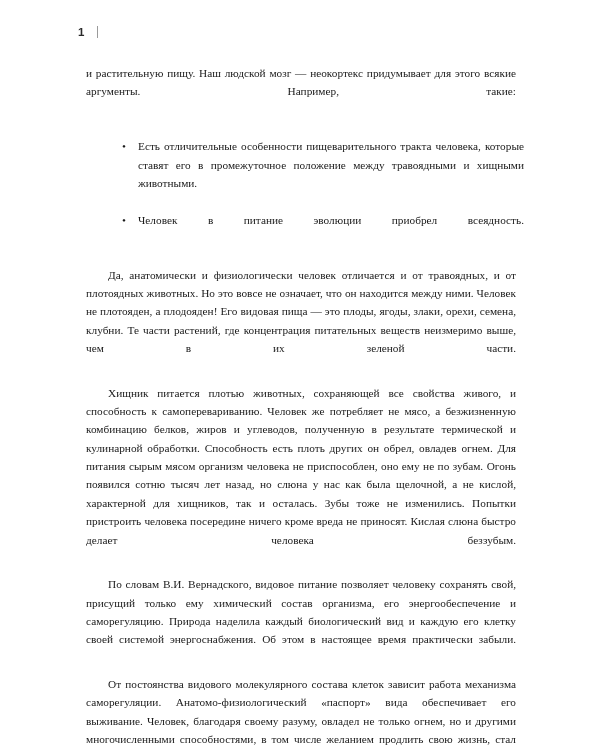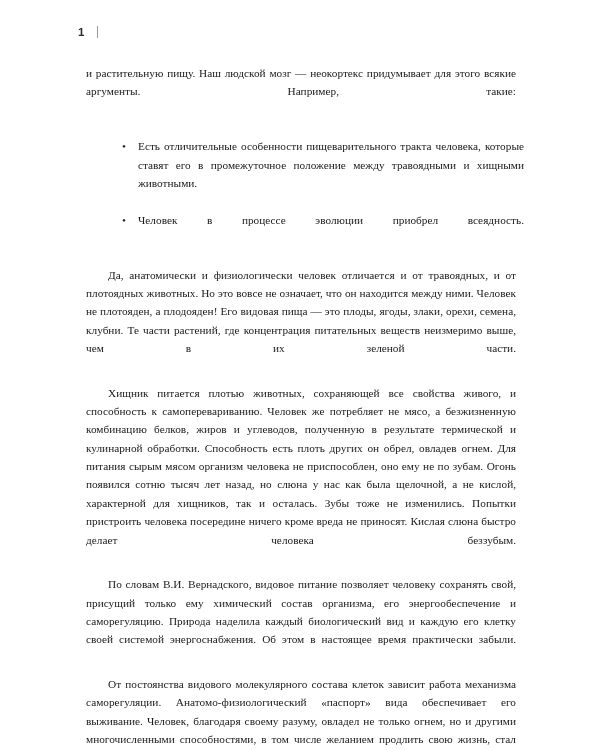--- a/index.html
+++ b/index.html
@@ -125,21 +125,21 @@
 
     <p class="para noindent">и растительную пищу. Наш людской мозг — неокортекс придумывает для этого всякие аргументы. Например, такие:</p>
 
     <ul class="bullets">
       <li>
         <span class="dot">•</span>
         <span>Есть отличительные особенности пищеварительного трак­та человека, которые ставят его в промежуточное положение между травоядными и хищными животными.</span>
       </li>
       <li>
         <span class="dot">•</span>
-        <span>Человек в процессе эволюции приобрел всеядность.</span>
+        <span>Человек в питание эволюции приобрел всеядность.</span>
       </li>
     </ul>
 
     <p class="para gap-before">Да, анатомически и физиологически человек отличается и от травоядных, и от плотоядных животных. Но это вовсе не означает, что он находится между ними. Человек не плотояден, а плодояден! Его видовая пища — это плоды, ягоды, злаки, орехи, семена, клубни. Те части растений, где концентрация питательных веществ неизмеримо выше, чем в их зеленой части.</p>
     <p class="para">Хищник питается плотью животных, сохраняющей все свойства живого, и способность к самоперевариванию. Человек же потребляет не мясо, а безжизненную комбинацию белков, жиров и углеводов, полученную в результате термической и кулинарной обработки. Способность есть плоть других он обрел, овладев огнем. Для питания сырым мясом организм человека не приспособлен, оно ему не по зубам. Огонь появился сотню тысяч лет назад, но слюна у нас как была щелочной, а не кислой, характерной для хищников, так и осталась. Зубы тоже не изменились. Попытки пристроить человека посередине ничего кроме вреда не приносят. Кислая слюна быстро делает человека беззубым.</p>
     <p class="para">По словам В.И. Вернадского, видовое питание позволяет человеку сохранять свой, присущий только ему химический состав организма, его энергообеспечение и саморегуляцию. Природа наделила каждый биологический вид и каждую его клетку своей системой энергоснабжения. Об этом в настоящее время практически забыли.</p>
     <p class="para">От постоянства видового молекулярного состава клеток зависит работа механизма саморегуляции. Анатомо-физиологический «паспорт» вида обеспечивает его выживание. Человек, благодаря своему разуму, овладел не только огнем, но и другими многочисленными способностями, в том числе желанием продлить свою жизнь, стал молодиться, что привело к перенапряжению и истощению адаптационных ресурсов организма.</p>
 
   </div>
 </div>

